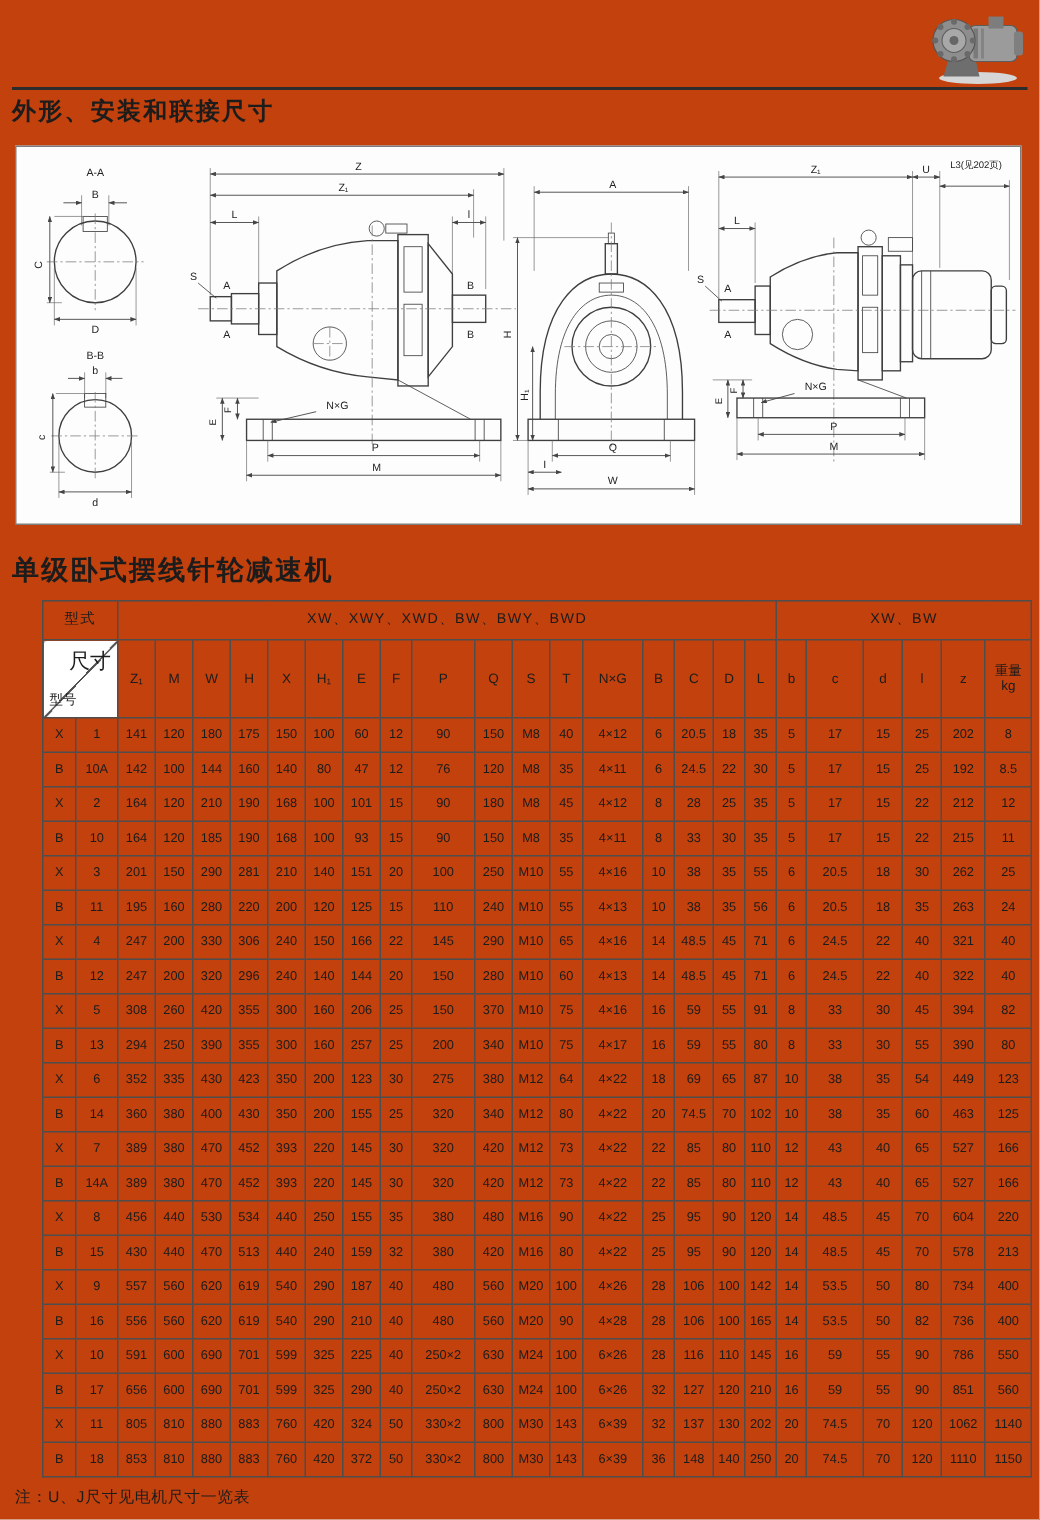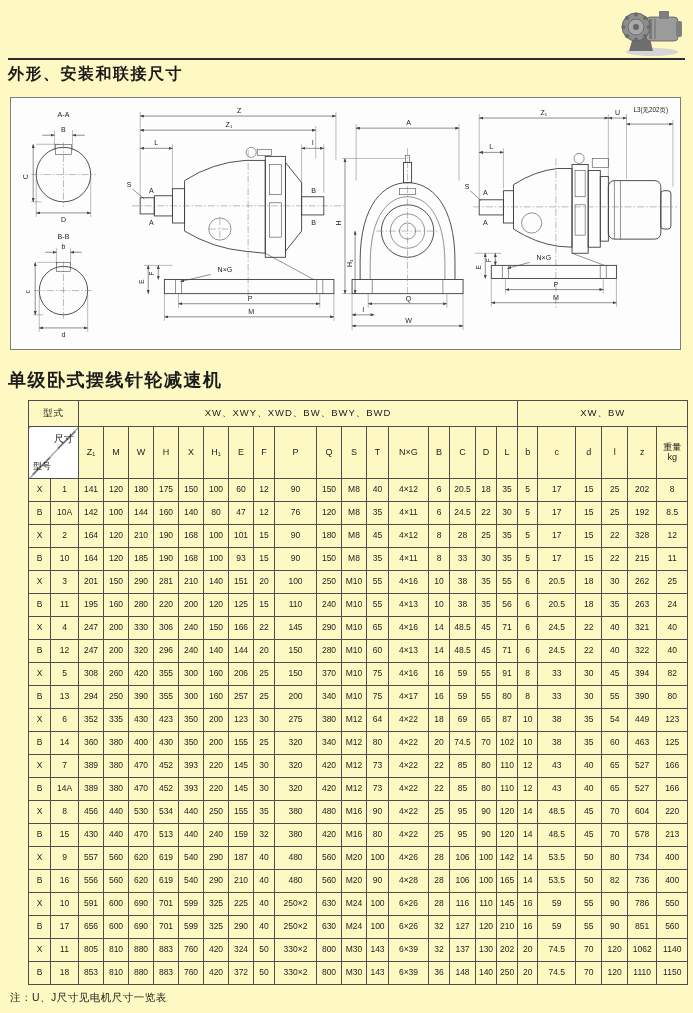--- a/index.html
+++ b/index.html
@@ -1,18 +1,18 @@
 <!DOCTYPE html>
 <html><head>
 <meta charset="utf-8">
 <style>
   html,body { margin:0; padding:0; background:#e8e8e8; }
   .page {
     position:relative; width:693px; height:1013px; margin:0 auto;
-    background:#fef9c3; overflow:hidden;
+    background:#c2410c; overflow:hidden;
     font-family:"Liberation Sans","DejaVu Sans",sans-serif; color:#1c1c1c;
   }
   .motor-photo { position:absolute; top:5px; right:8px; width:66px; height:52px; }
   .top-rule { position:absolute; left:8px; top:58px; width:677px; height:2px; background:#2c2c2c; }
   .heading { position:absolute; left:8px; top:64px; margin:0; font-size:16px; font-weight:bold; letter-spacing:1.5px; }
   .drawing-panel {
     position:absolute; left:10px; top:97px; width:671px; height:253px;
     border:1px solid #7d7d7d; background:#fdfdfd; box-sizing:border-box;
   }
   .drawing-panel svg { width:100%; height:100%; display:block; }
@@ -30,21 +30,21 @@
   table.dims thead tr.group-row th { height:25px; font-size:9.5px; letter-spacing:1px; }
   table.dims thead tr.dim-row th { height:51px; font-size:9px; white-space:pre-line; }
   table.dims tbody td { height:22px; }
 
   .diag-cell {
     position:relative;
     background:linear-gradient(to bottom right,
       #ffffff calc(50% - 0.6px), #4e4e4e calc(50% - 0.6px),
       #4e4e4e calc(50% + 0.6px), #ffffff calc(50% + 0.6px));
   }
-  .diag-size  { position:absolute; top:6px;  right:4px; font-size:10px; }
+  .diag-size  { position:absolute; top:6px;  right:4px; font-size:14px; }
   .diag-model { position:absolute; bottom:6px; left:4px; font-size:9px; }
 
   .note { position:absolute; left:10px; top:991px; font-size:10.5px; letter-spacing:0.5px; }
 
   
   .ol  { stroke:#3f3f3f; stroke-width:0.9; fill:none; }
   .tl  { stroke:#3f3f3f; stroke-width:0.55; fill:none; }
   .dim { stroke:#454545; stroke-width:0.6; fill:none; }
   .ext { stroke:#6a6a6a; stroke-width:0.45; fill:none; }
   .cl  { stroke:#7a7a7a; stroke-width:0.5; fill:none; stroke-dasharray:7 2 1.5 2; }
@@ -440,21 +440,21 @@
           <td>45</td>
           <td>4×12</td>
           <td>8</td>
           <td>28</td>
           <td>25</td>
           <td>35</td>
           <td>5</td>
           <td>17</td>
           <td>15</td>
           <td>22</td>
-          <td>328</td>
+          <td>212</td>
           <td>12</td>
         </tr>
         <tr>
           <td>B</td>
           <td>10</td>
           <td>164</td>
           <td>120</td>
           <td>185</td>
           <td>190</td>
           <td>168</td>

